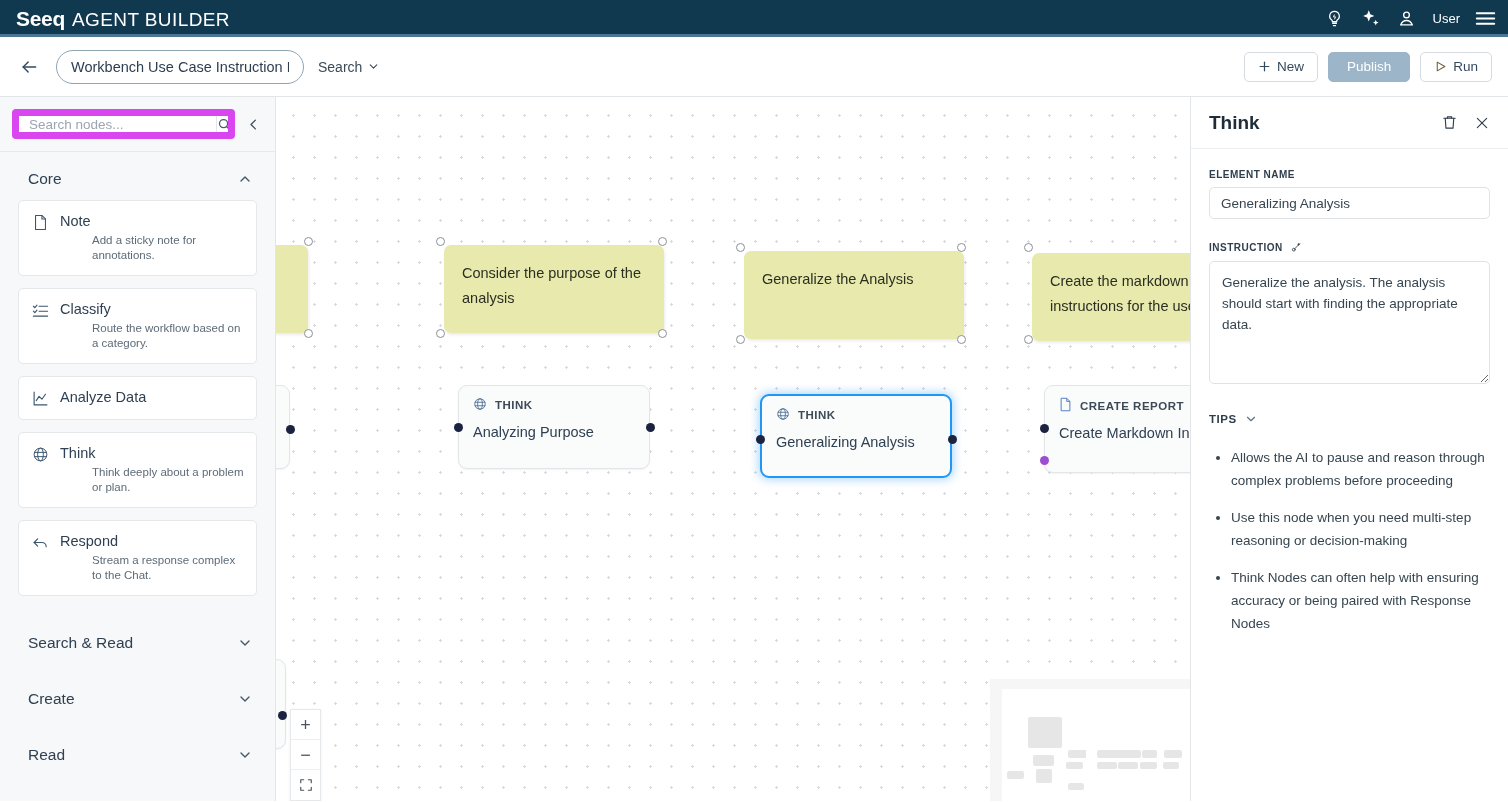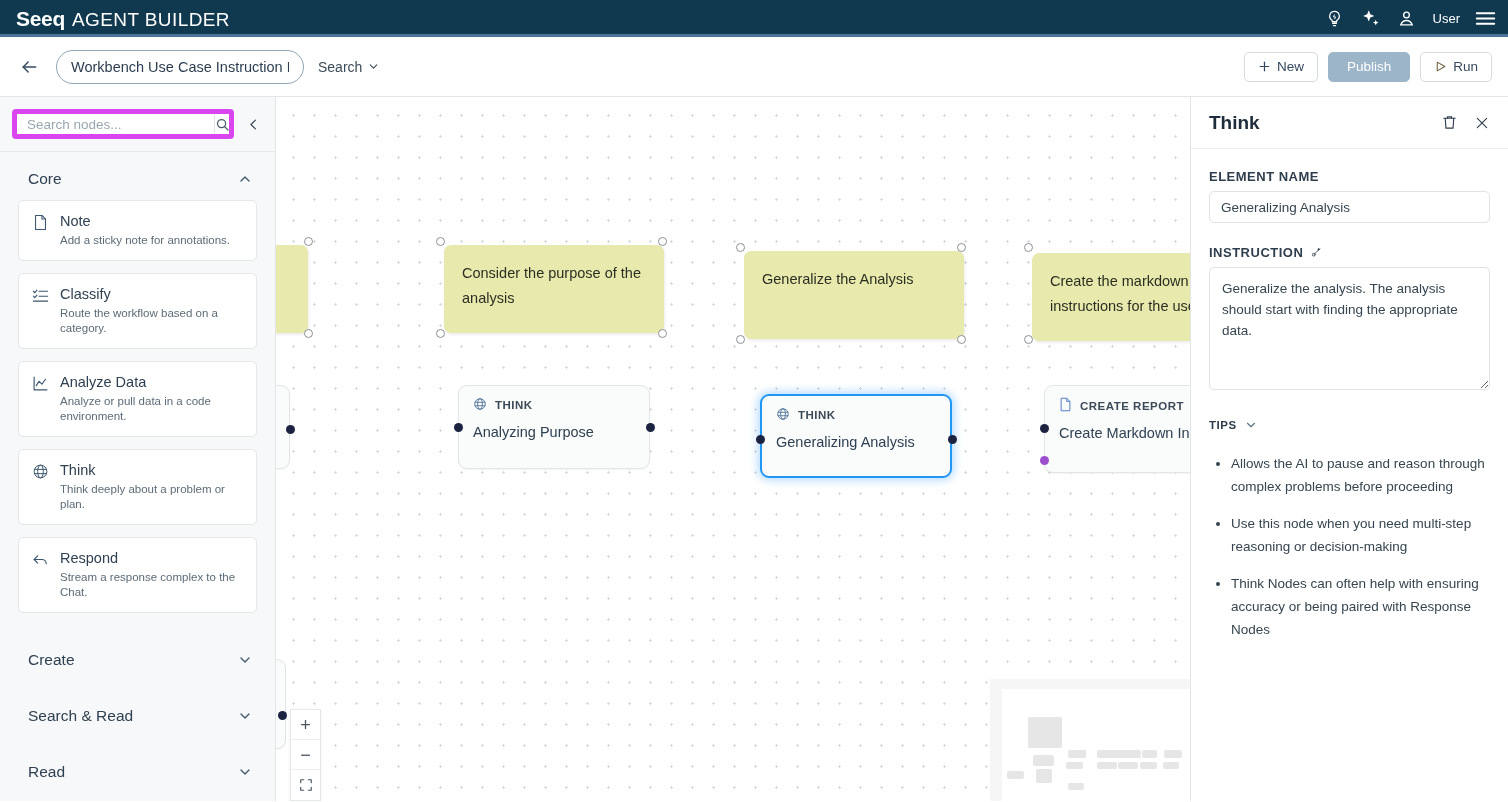--- a/index.html
+++ b/index.html
@@ -130,21 +130,21 @@
   #sidebar-search-row {
     display: flex; align-items: center;
     padding: 12px 12px;
     gap: 10px;
     border-bottom: 1px solid #e6e9eb;
     background: #f7f8f9;
   }
   #search-wrap {
     display: flex; flex: 1 1 auto;
     height: 30px;
-    border: 5px solid #d946ef;
+    border: 7px solid #d946ef;
     border-radius: 4px;
     background: #ffffff;
     overflow: hidden;
   }
   #search-input {
     flex: 1 1 auto;
     border: none; outline: none;
     padding: 0 10px;
     font-size: 13.5px;
     font-family: "Liberation Sans", sans-serif;
@@ -180,21 +180,21 @@
     padding: 11px 12px 12px 12px;
     display: flex; gap: 11px;
     cursor: grab;
   }
   .node-card-icon {
     width: 18px; padding-top: 2px;
     display: flex; justify-content: center;
     color: #3c566e; flex: 0 0 18px;
   }
   .node-card-title { font-size: 14.5px; color: #2f4052; line-height: 18px; }
-  .node-card-desc { font-size: 11.5px; color: #5d6b78; margin-top: 3px; line-height: 15px; }
+  .node-card-desc { font-size: 11.5px; color: #5d6b78; margin-top: 3px; line-height: 15px; margin-left: 32px; }
 
   
   #canvas {
     position: relative;
     flex: 1 1 auto;
     background-color: #ffffff;
     background-image: radial-gradient(#d7dade 1px, transparent 1.1px);
     background-size: 21px 21px;
     background-position: 7px 8px;
     overflow: hidden;
@@ -293,21 +293,21 @@
     display: flex; align-items: center;
     padding: 0 18px;
     border-bottom: 1px solid #eceef0;
     gap: 12px;
   }
   #rp-title { font-size: 19px; font-weight: bold; color: #1f2d3a; }
   #rp-header-actions { margin-left: auto; display: flex; align-items: center; gap: 16px; }
   .rp-icon-btn { cursor: pointer; color: #2f3e4c; display: flex; }
   #rp-body { padding: 20px 18px 10px 18px; overflow-y: auto; flex: 1 1 auto; }
   .rp-label {
-    font-size: 13px; font-weight: bold; letter-spacing: 0.5px;
+    font-size: 10px; font-weight: bold; letter-spacing: 0.5px;
     color: #2f3e4c; margin-bottom: 7px;
     display: flex; align-items: center; gap: 7px;
   }
   #element-name-input {
     width: 100%; height: 32px;
     border: 1px solid #dfe3e6; border-radius: 5px;
     padding: 0 11px;
     font-size: 13.5px;
     font-family: "Liberation Sans", sans-serif;
     color: #36454f;
@@ -471,21 +471,20 @@
 
       <div class="node-card">
         <span class="node-card-icon">
           <svg width="17" height="17" viewBox="0 0 24 24" fill="none" stroke="#3c566e" stroke-width="1.6" stroke-linecap="round" stroke-linejoin="round">
             <polyline points="3,3 3,21 21,21"></polyline>
               <polyline points="6,15 10,9 14,13 19,6"></polyline>
           </svg>
         </span>
         <span>
           <div class="node-card-title">Analyze Data</div>
-          <div class="node-card-desc">Analyze or pull data in a code environment.</div>
         </span>
       </div>
 
       <div class="node-card">
         <span class="node-card-icon">
           <svg width="17" height="17" viewBox="0 0 24 24" fill="none" stroke="#3c566e" stroke-width="1.4">
             <circle cx="12" cy="12" r="9"></circle>
               <ellipse cx="12" cy="12" rx="4" ry="9"></ellipse>
             <line x1="3" y1="9" x2="21" y2="9"></line>
               <line x1="3" y1="15" x2="21" y2="15"></line>
@@ -504,29 +503,29 @@
               <path d="M3 12h11a6 6 0 0 1 6 6"></path>
           </svg>
         </span>
         <span>
           <div class="node-card-title">Respond</div>
           <div class="node-card-desc">Stream a response complex to the Chat.</div>
         </span>
       </div>
 
       <div class="sb-section-head" style="padding-top:26px;">
-        <span class="sb-section-title">Create</span>
+        <span class="sb-section-title">Search &amp; Read</span>
         <span class="sb-section-caret">
           <svg width="16" height="16" viewBox="0 0 24 24" fill="none" stroke="#43586b" stroke-width="2" stroke-linecap="round" stroke-linejoin="round">
               <polyline points="6,9 12,15 18,9"></polyline>
             </svg>
         </span>
       </div>
       <div class="sb-section-head" style="padding-top:26px;">
-        <span class="sb-section-title">Search &amp; Read</span>
+        <span class="sb-section-title">Create</span>
         <span class="sb-section-caret">
           <svg width="16" height="16" viewBox="0 0 24 24" fill="none" stroke="#43586b" stroke-width="2" stroke-linecap="round" stroke-linejoin="round">
               <polyline points="6,9 12,15 18,9"></polyline>
             </svg>
         </span>
       </div>
       <div class="sb-section-head" style="padding-top:26px;">
         <span class="sb-section-title">Read</span>
         <span class="sb-section-caret">
           <svg width="16" height="16" viewBox="0 0 24 24" fill="none" stroke="#43586b" stroke-width="2" stroke-linecap="round" stroke-linejoin="round">

